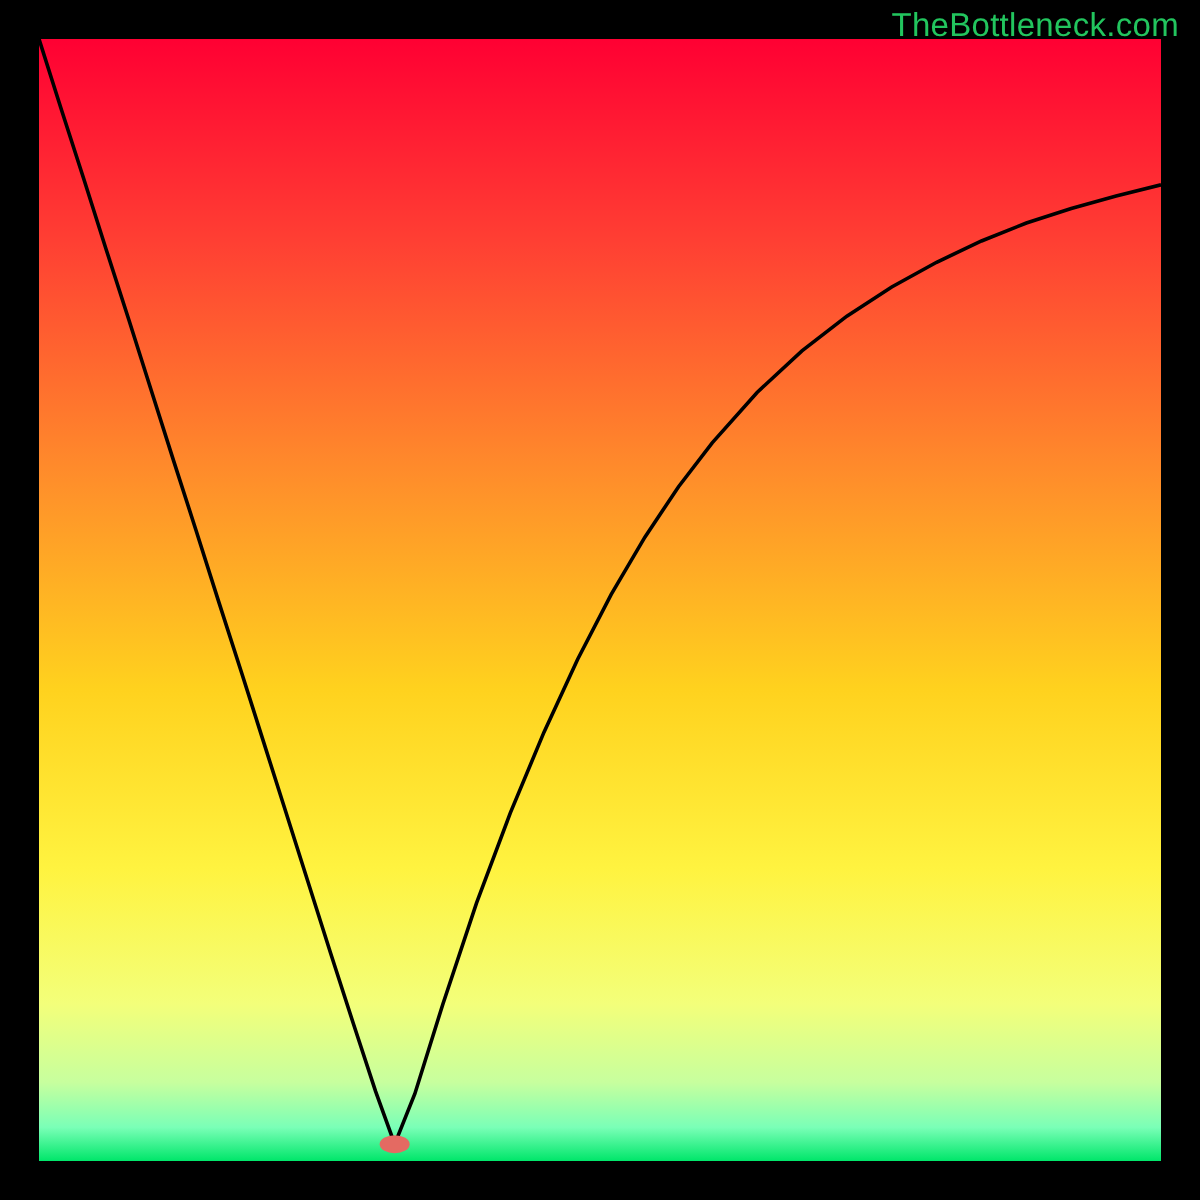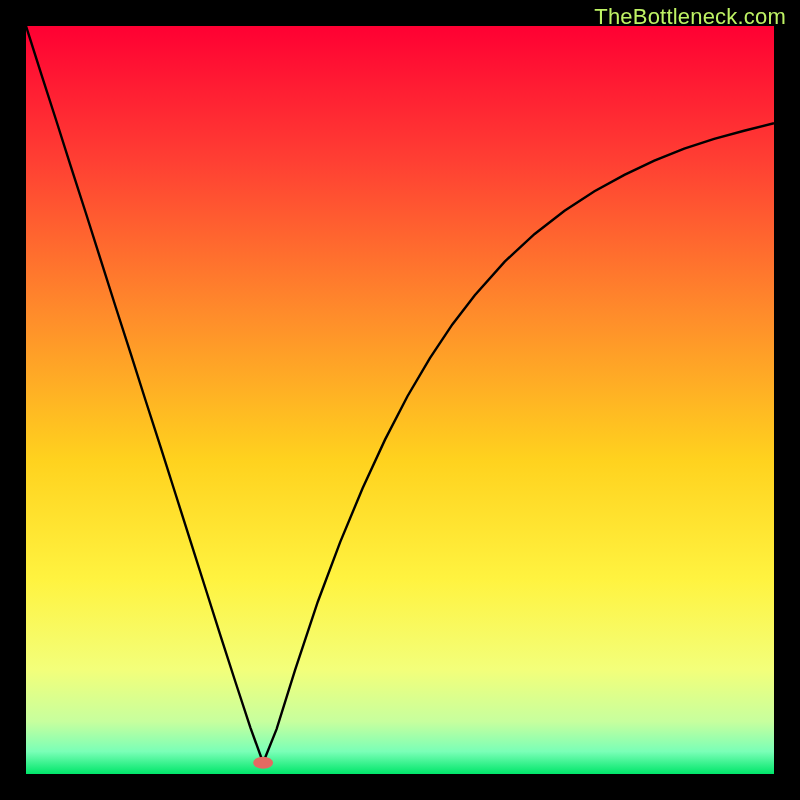--- a/index.html
+++ b/index.html
@@ -25,21 +25,21 @@
   .curve {
     position: absolute;
     left: 0; top: 0; width: 100%; height: 100%;
   }
   .attribution {
     position: absolute;
     top: 4px;
     right: 14px;
     font-family: Arial, Helvetica, sans-serif;
     font-size: 22px;
-    color: #bef264;
+    color: #22c55e;
     letter-spacing: 0.2px;
   }
 </style>
 </head>
 <body>
 <div class="frame">
 
   <div class="attribution">TheBottleneck.com</div>
 
   <div class="plot-area">

